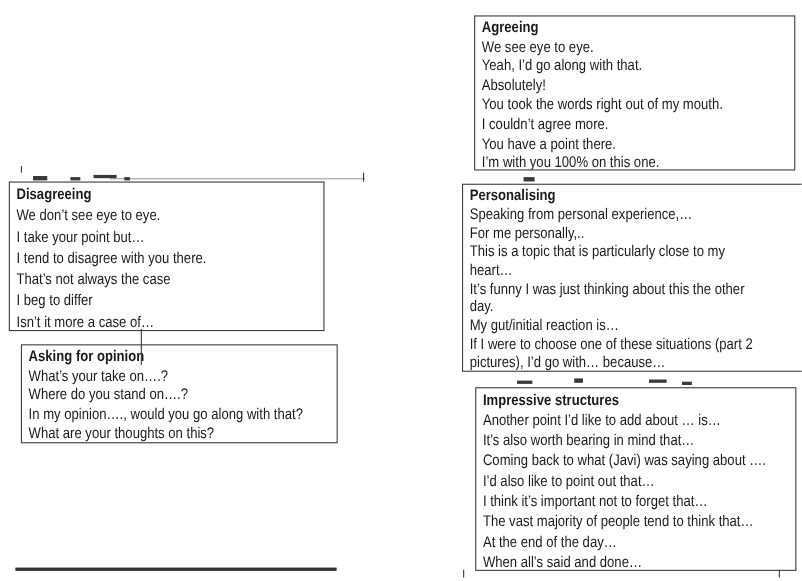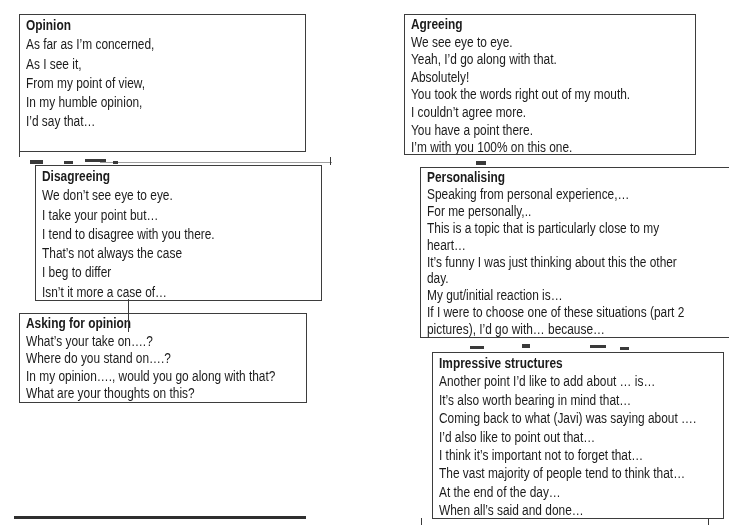--- a/index.html
+++ b/index.html
@@ -38,34 +38,22 @@
     position:absolute;
     background:#3a3a3a;
     z-index:5;
   }
 </style>
 </head>
 <body>
 
 <div class="page">
 
-  <div class="tbox" style="left:19px;top:14px;width:287px;height:138px;--lh:19.3px">
-    <div class="content">
-      <div class="title">Opinion</div>
-      <div>
-          <div class="line">As far as I’m concerned,</div>
-          <div class="line">As I see it,</div>
-          <div class="line">From my point of view,</div>
-          <div class="line">In my humble opinion,</div>
-          <div class="line">I’d say that…</div>
-        </div>
-    </div>
-  </div>
 
-  <div class="tbox" style="left:35px;top:165px;width:287px;height:136px;--lh:19.3px">
+  <div class="tbox" style="left:8px;top:165px;width:287px;height:136px;--lh:19.3px">
     <div class="content">
       <div class="title">Disagreeing</div>
       <div>
           <div class="line">We don’t see eye to eye.</div>
           <div class="line">I take your point but…</div>
           <div class="line">I tend to disagree with you there.</div>
           <div class="line">That’s not always the case</div>
           <div class="line">I beg to differ</div>
           <div class="line">Isn’t it more a case of…</div>
         </div>
@@ -78,21 +66,21 @@
       <div>
           <div class="line">What’s your take on….?</div>
           <div class="line">Where do you stand on….?</div>
           <div class="line">In my opinion…., would you go along with that?</div>
           <div class="line">What are your thoughts on this?</div>
         </div>
     </div>
   </div>
 
 
-  <div class="tbox" style="left:404px;top:14px;width:292px;height:141px;--lh:17.6px">
+  <div class="tbox" style="left:431px;top:14px;width:292px;height:141px;--lh:17.6px">
     <div class="content">
       <div class="title">Agreeing</div>
       <div>
           <div class="line">We see eye to eye.</div>
           <div class="line">Yeah, I’d go along with that.</div>
           <div class="line">Absolutely!</div>
           <div class="line">You took the words right out of my mouth.</div>
           <div class="line">I couldn’t agree more.</div>
           <div class="line">You have a point there.</div>
           <div class="line">I’m with you 100% on this one.</div>

